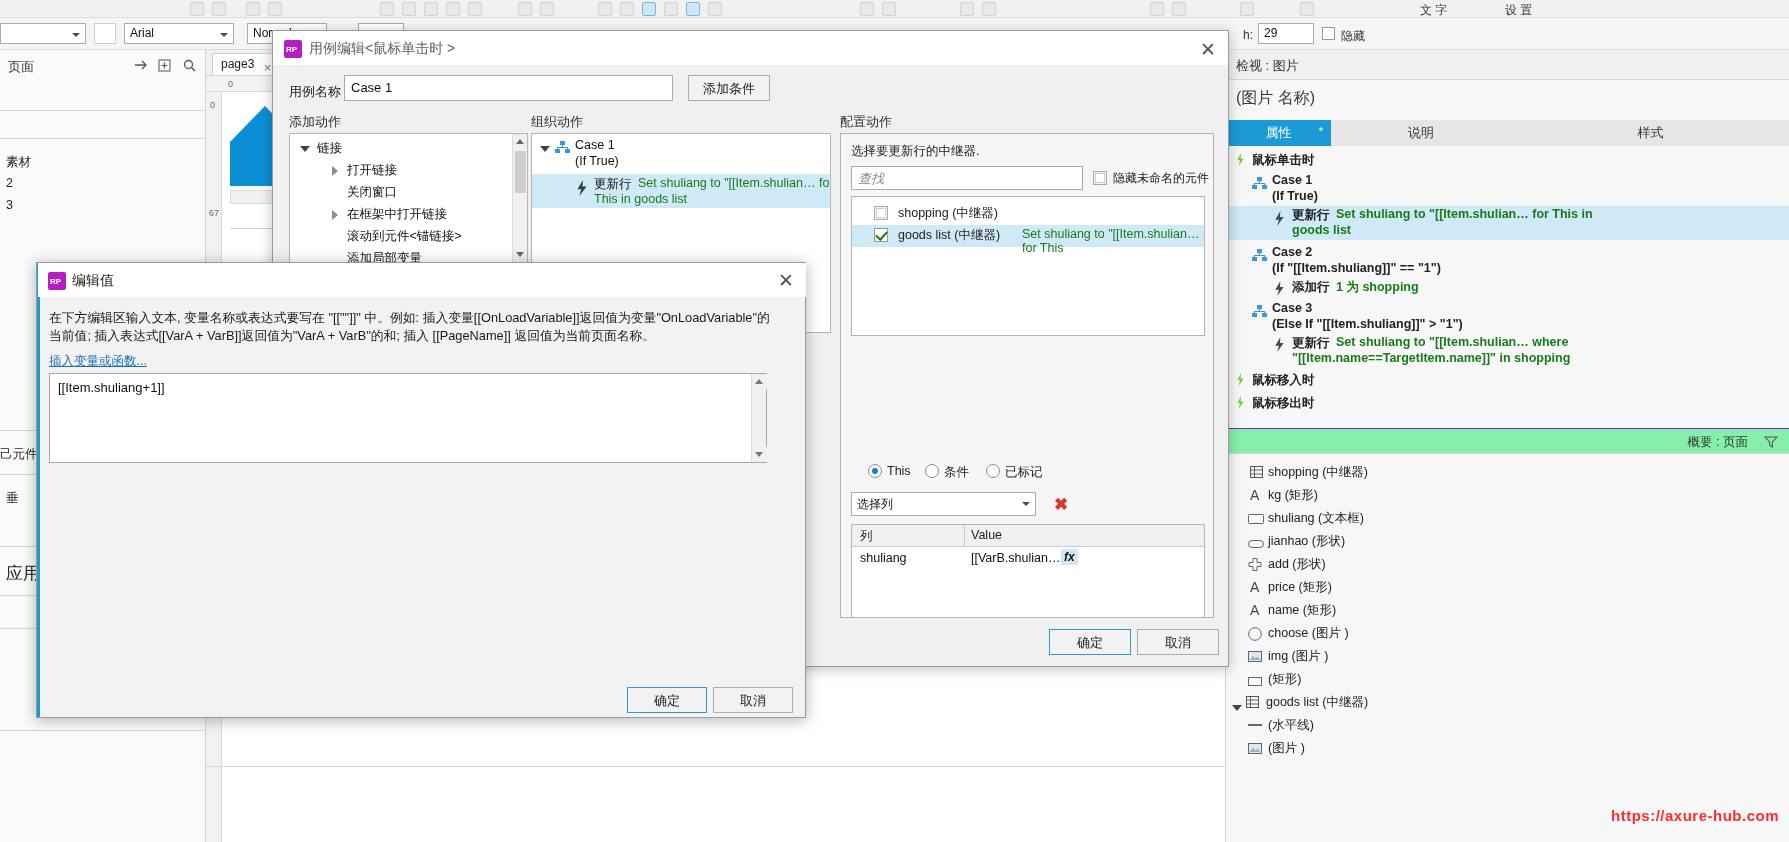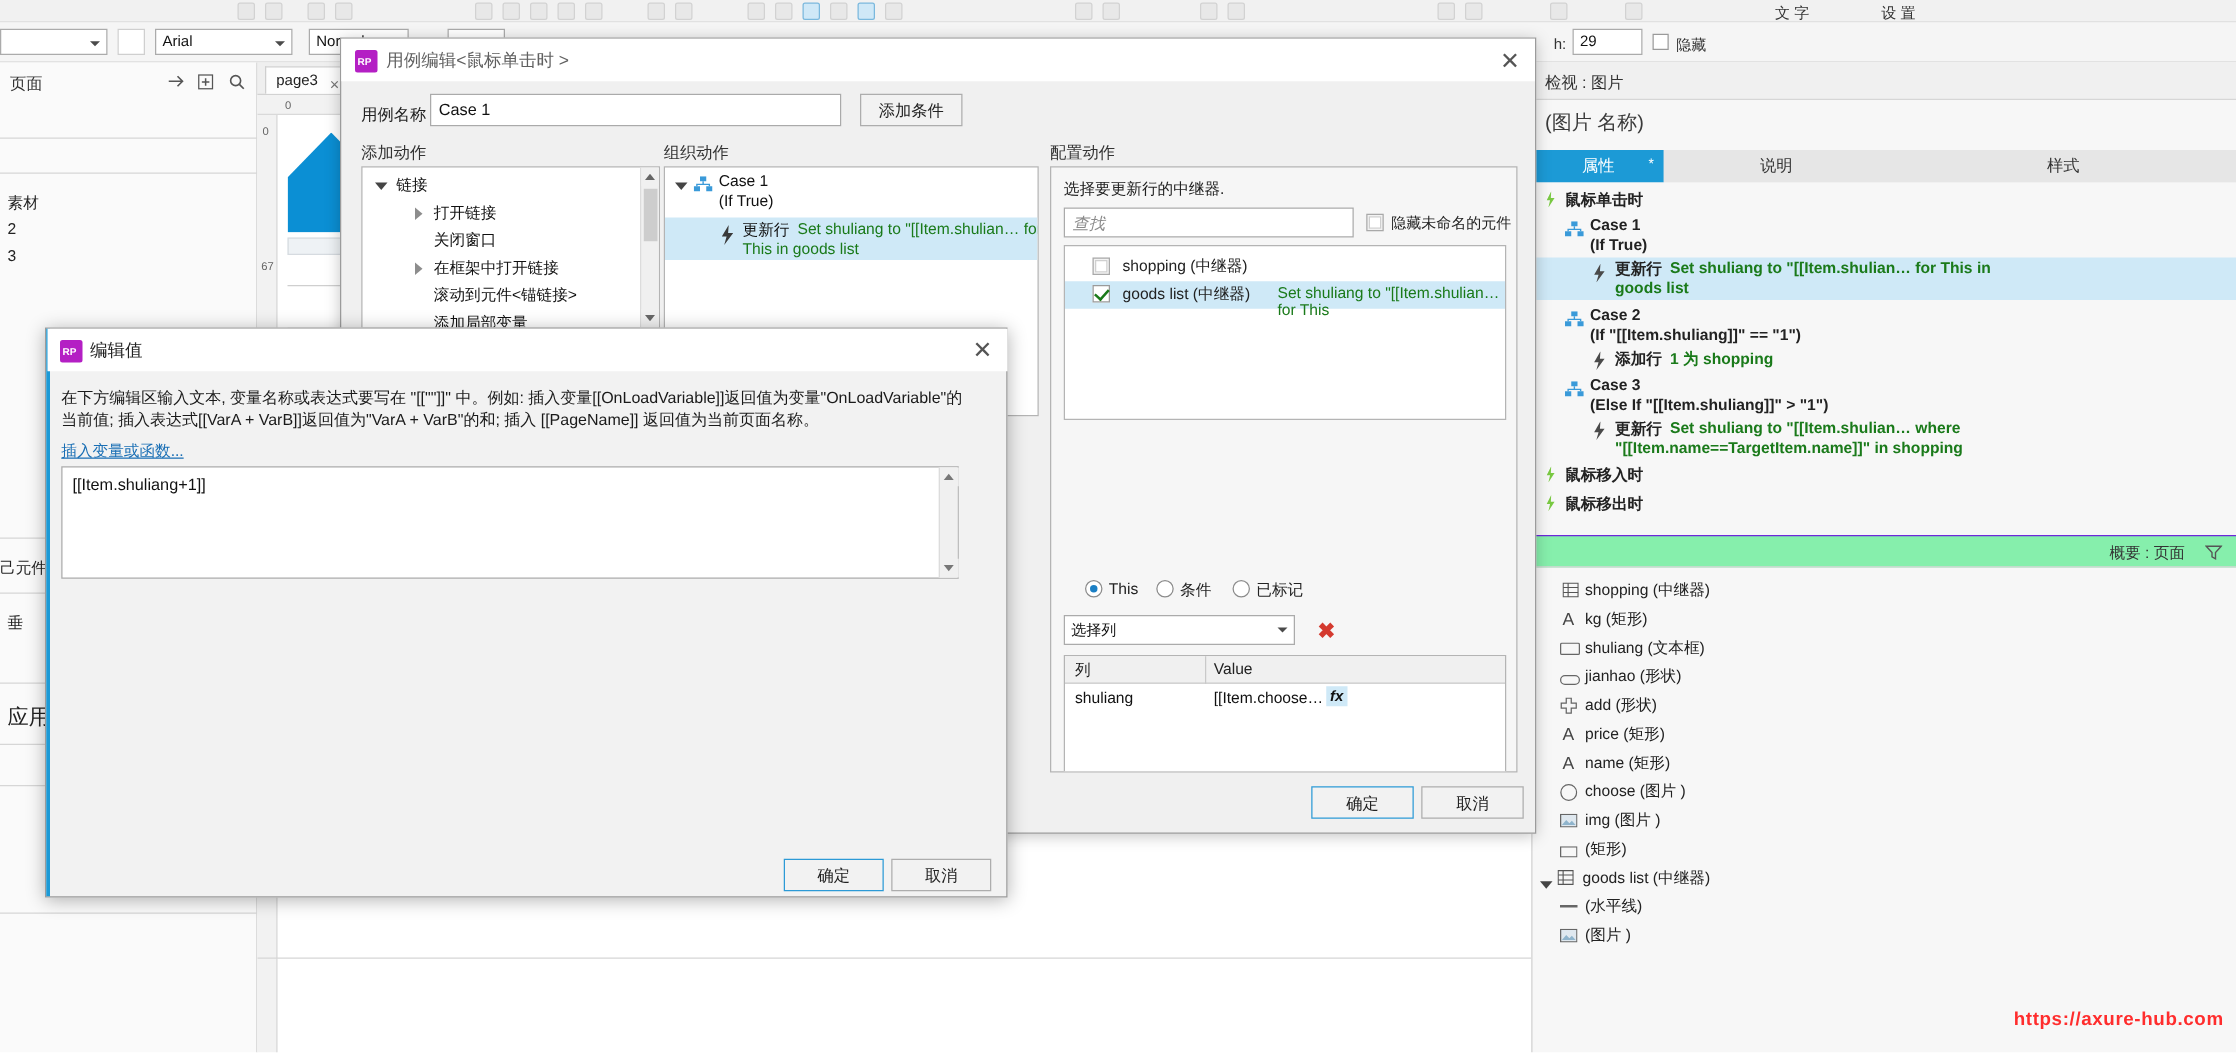--- a/index.html
+++ b/index.html
@@ -549,21 +549,21 @@
     <span class="red-x" style="left:213px;top:362px;">✖</span>
 
     <div class="abs" style="left:10px;top:390px;width:354px;height:122px;background:#fff;border:1px solid #b4b4b4;">
       <div class="grid-head" style="left:0;top:0;width:100%;height:22px;">
         <span class="abs" style="left:8px;top:3px;">列</span>
         <span class="abs" style="left:119px;top:3px;">Value</span>
         <span class="abs" style="left:112px;top:0;width:1px;height:22px;background:#c9c9c9;"></span>
       </div>
       <div class="abs" style="left:0;top:22px;width:100%;height:24px;">
         <span class="grid-cell" style="left:8px;top:4px;">shuliang</span>
-        <span class="grid-cell" style="left:119px;top:4px;width:110px;">[[Item.choose…</span>
+        <span class="grid-cell" style="left:119px;top:4px;width:110px;">[[VarB.shulian…</span>
         <span class="fxbadge" style="left:209px;top:2px;">fx</span>
       </div>
     </div>
   </div>
 
   <div class="btn primary" style="left:776px;top:598px;width:82px;height:26px;">
     <span>确定</span>
   </div>
   <div class="btn" style="left:864px;top:598px;width:82px;height:26px;">
     <span>取消</span>

